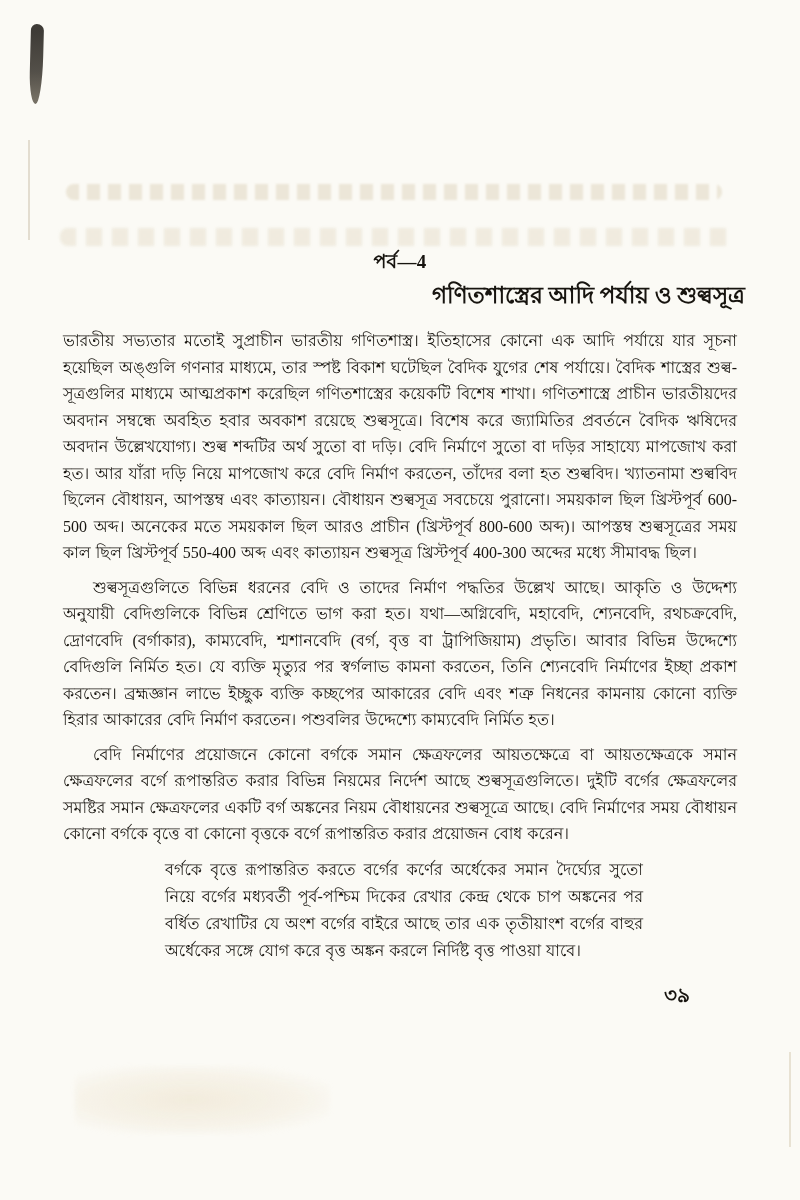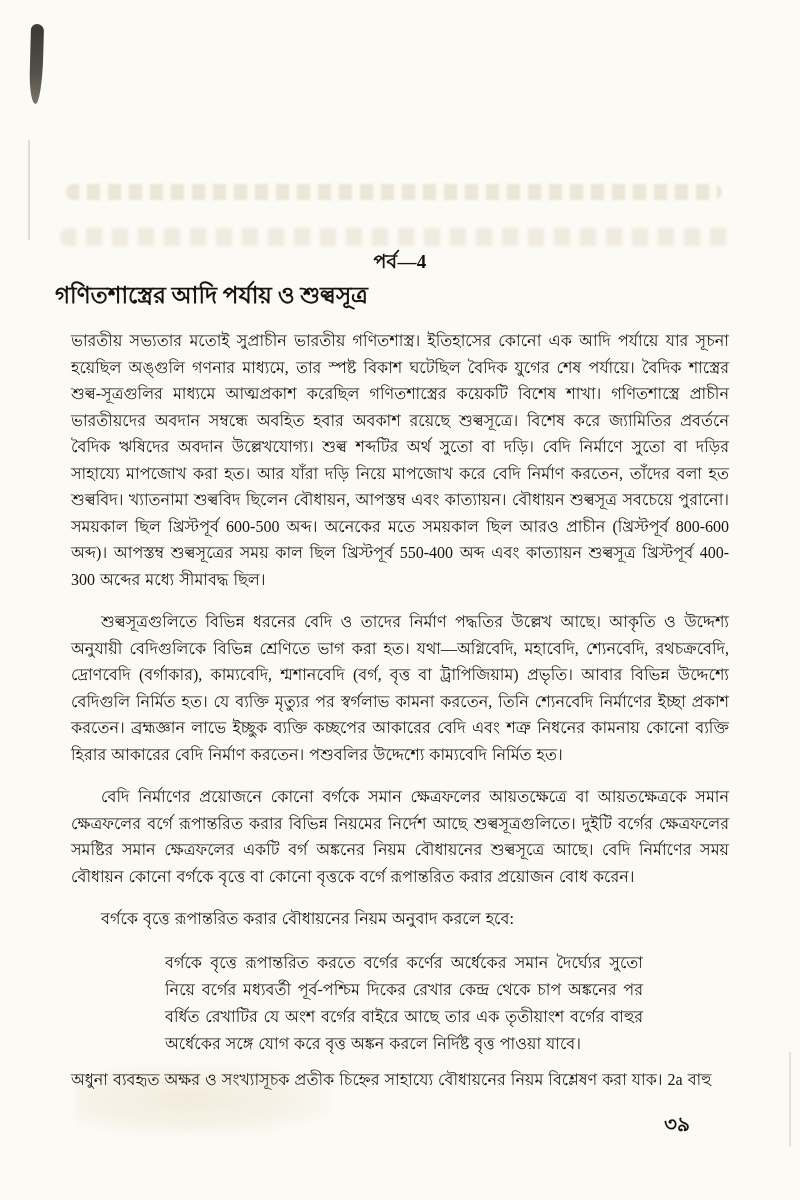--- a/index.html
+++ b/index.html
@@ -26,28 +26,28 @@
   }
   .top-spacer { height: 250px; }
   .part-label {
     text-align: center;
     font-weight: bold;
     font-size: 19px;
     line-height: 24px;
     letter-spacing: 0.3px;
   }
   .title {
-    text-align: left;
+    text-align: right;
     font-weight: bold;
     font-size: 23px;
     line-height: 32px;
     margin: 6px 0 16px 0;
   }
   .para {
-    margin: 16px;
+    margin: 8px;
     font-size: 16px;
     line-height: 26.5px;
     text-align: justify;
     word-spacing: 1px;
   }
   .indent { text-indent: 30px; }
   .quote {
     margin: 4px 0 10px 110px;
     width: 478px;
     font-size: 16px;
@@ -119,21 +119,19 @@
     <div class="part-label">পর্ব—4</div>
 
     <h1 class="title">গণিতশাস্ত্রের আদি পর্যায় ও শুল্বসূত্র</h1>
 
     <p class="para">ভারতীয় সভ্যতার মতোই সুপ্রাচীন ভারতীয় গণিতশাস্ত্র। ইতিহাসের কোনো এক আদি পর্যায়ে যার সূচনা হয়েছিল অঙ্গুলি গণনার মাধ্যমে, তার স্পষ্ট বিকাশ ঘটেছিল বৈদিক যুগের শেষ পর্যায়ে। বৈদিক শাস্ত্রের শুল্ব-সূত্রগুলির মাধ্যমে আত্মপ্রকাশ করেছিল গণিতশাস্ত্রের কয়েকটি বিশেষ শাখা। গণিতশাস্ত্রে প্রাচীন ভারতীয়দের অবদান সম্বন্ধে অবহিত হবার অবকাশ রয়েছে শুল্বসূত্রে। বিশেষ করে জ্যামিতির প্রবর্তনে বৈদিক ঋষিদের অবদান উল্লেখযোগ্য। শুল্ব শব্দটির অর্থ সুতো বা দড়ি। বেদি নির্মাণে সুতো বা দড়ির সাহায্যে মাপজোখ করা হত। আর যাঁরা দড়ি নিয়ে মাপজোখ করে বেদি নির্মাণ করতেন, তাঁদের বলা হত শুল্ববিদ। খ্যাতনামা শুল্ববিদ ছিলেন বৌধায়ন, আপস্তম্ব এবং কাত্যায়ন। বৌধায়ন শুল্বসূত্র সবচেয়ে পুরানো। সময়কাল ছিল খ্রিস্টপূর্ব 600-500 অব্দ। অনেকের মতে সময়কাল ছিল আরও প্রাচীন (খ্রিস্টপূর্ব 800-600 অব্দ)। আপস্তম্ব শুল্বসূত্রের সময় কাল ছিল খ্রিস্টপূর্ব 550-400 অব্দ এবং কাত্যায়ন শুল্বসূত্র খ্রিস্টপূর্ব 400-300 অব্দের মধ্যে সীমাবদ্ধ ছিল।</p>
 
     <p class="para indent">শুল্বসূত্রগুলিতে বিভিন্ন ধরনের বেদি ও তাদের নির্মাণ পদ্ধতির উল্লেখ আছে। আকৃতি ও উদ্দেশ্য অনুযায়ী বেদিগুলিকে বিভিন্ন শ্রেণিতে ভাগ করা হত। যথা—অগ্নিবেদি, মহাবেদি, শ্যেনবেদি, রথচক্রবেদি, দ্রোণবেদি (বর্গাকার), কাম্যবেদি, শ্মশানবেদি (বর্গ, বৃত্ত বা ট্রাপিজিয়াম) প্রভৃতি। আবার বিভিন্ন উদ্দেশ্যে বেদিগুলি নির্মিত হত। যে ব্যক্তি মৃত্যুর পর স্বর্গলাভ কামনা করতেন, তিনি শ্যেনবেদি নির্মাণের ইচ্ছা প্রকাশ করতেন। ব্রহ্মজ্ঞান লাভে ইচ্ছুক ব্যক্তি কচ্ছপের আকারের বেদি এবং শত্রু নিধনের কামনায় কোনো ব্যক্তি হিরার আকারের বেদি নির্মাণ করতেন। পশুবলির উদ্দেশ্যে কাম্যবেদি নির্মিত হত।</p>
 
     <p class="para indent">বেদি নির্মাণের প্রয়োজনে কোনো বর্গকে সমান ক্ষেত্রফলের আয়তক্ষেত্রে বা আয়তক্ষেত্রকে সমান ক্ষেত্রফলের বর্গে রূপান্তরিত করার বিভিন্ন নিয়মের নির্দেশ আছে শুল্বসূত্রগুলিতে। দুইটি বর্গের ক্ষেত্রফলের সমষ্টির সমান ক্ষেত্রফলের একটি বর্গ অঙ্কনের নিয়ম বৌধায়নের শুল্বসূত্রে আছে। বেদি নির্মাণের সময় বৌধায়ন কোনো বর্গকে বৃত্তে বা কোনো বৃত্তকে বর্গে রূপান্তরিত করার প্রয়োজন বোধ করেন।</p>
 
-    <p class="para indent">বর্গকে বৃত্তে রূপান্তরিত করার বৌধায়নের নিয়ম অনুবাদ করলে হবে:</p>
 
     <blockquote class="quote">বর্গকে বৃত্তে রূপান্তরিত করতে বর্গের কর্ণের অর্ধেকের সমান দৈর্ঘ্যের সুতো নিয়ে বর্গের মধ্যবর্তী পূর্ব-পশ্চিম দিকের রেখার কেন্দ্র থেকে চাপ অঙ্কনের পর বর্ধিত রেখাটির যে অংশ বর্গের বাইরে আছে তার এক তৃতীয়াংশ বর্গের বাহুর অর্ধেকের সঙ্গে যোগ করে বৃত্ত অঙ্কন করলে নির্দিষ্ট বৃত্ত পাওয়া যাবে।</blockquote>
 
-    <p class="para closing">অধুনা ব্যবহৃত অক্ষর ও সংখ্যাসূচক প্রতীক চিহ্নের সাহায্যে বৌধায়নের নিয়ম বিশ্লেষণ করা যাক। 2a বাহু</p>
 
     <div class="page-number">৩৯</div>
   </div>
 </div>
 
 </body></html>

